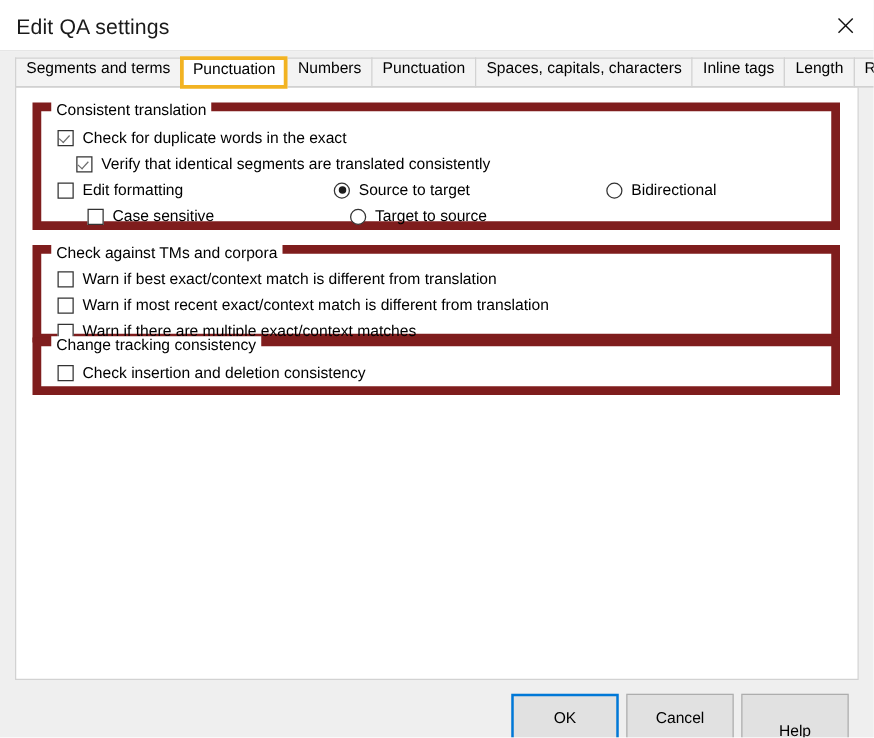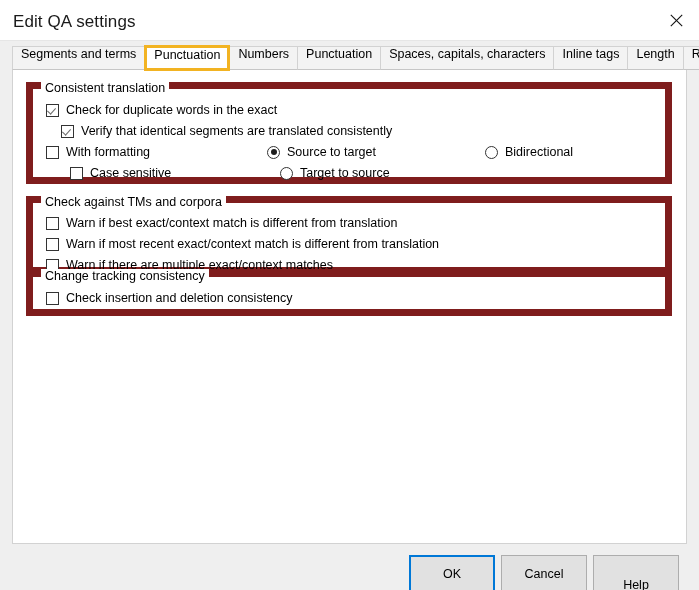--- a/index.html
+++ b/index.html
@@ -259,21 +259,21 @@
         <span class="label">Check for duplicate words in the exact</span>
       </div>
 
       <div class="optrow" style="left:13px; top:35px;margin-left:15px;">
         <span class="cbox checked"></span>
         <span class="label">Verify that identical segments are translated consistently</span>
       </div>
 
       <div class="optrow" style="left:13px; top:56px;">
         <span class="cbox"></span>
-        <span class="label">With formatting</span>
+        <span class="label">Edit formatting</span>
       </div>
 
       <div class="optrow" style="left:13px; top:77px;padding-left:24px;">
         <span class="cbox"></span>
         <span class="label">Case sensitive</span>
       </div>
 
       <div class="optrow" style="left:234px; top:56px;">
         <span class="radio selected"></span>
         <span class="label">Source to target</span>

